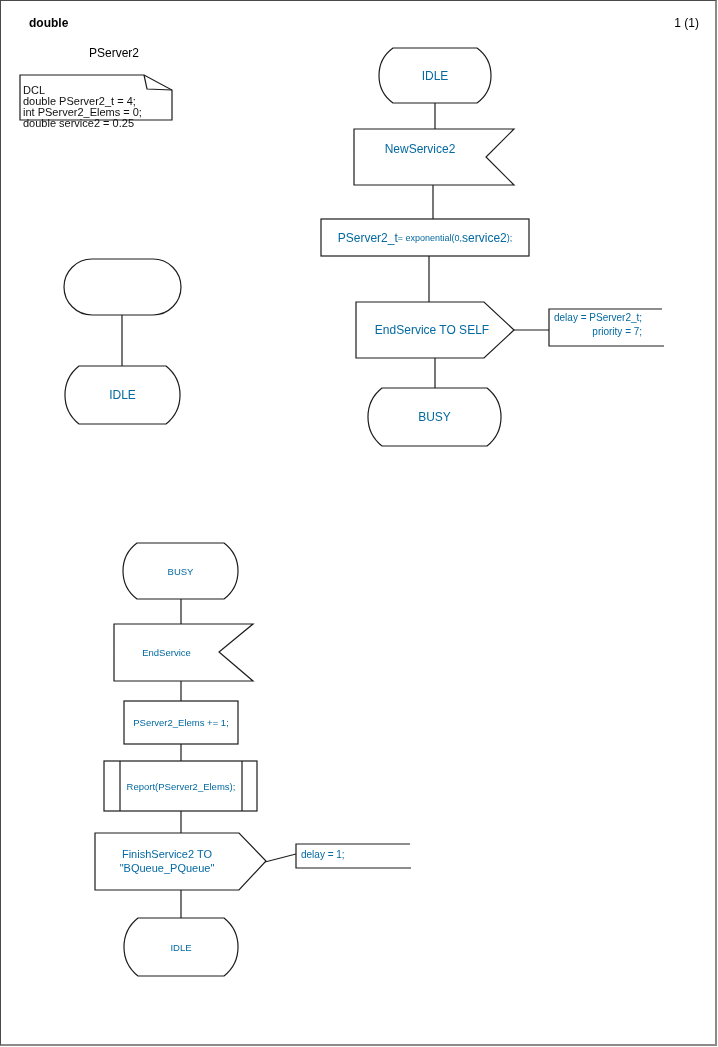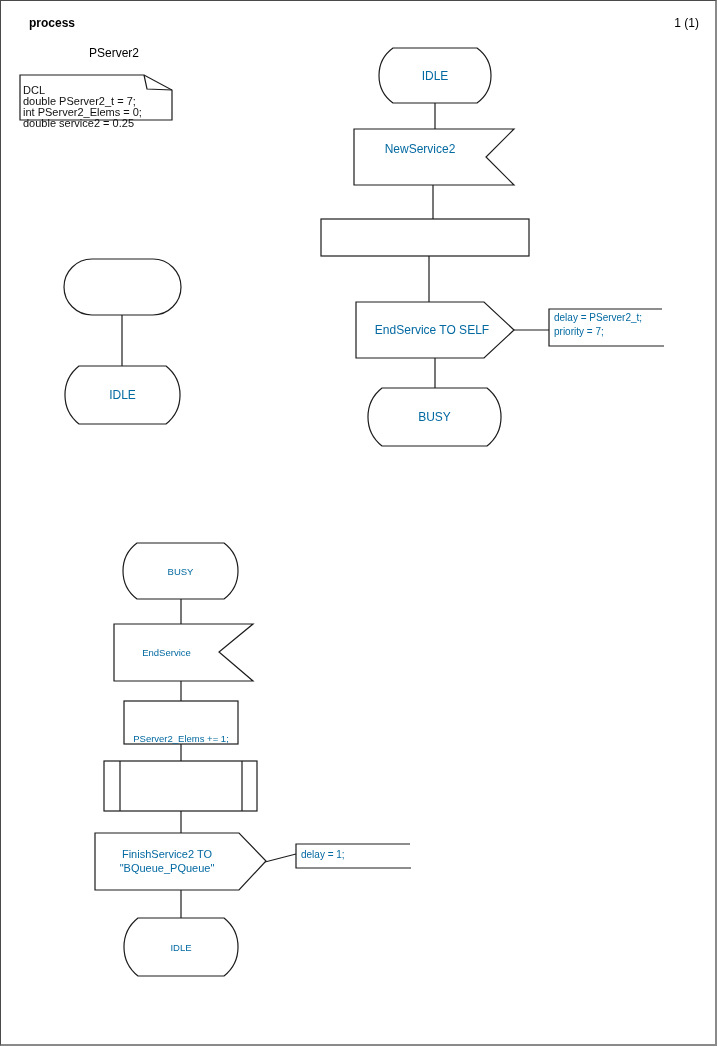--- a/index.html
+++ b/index.html
@@ -15,42 +15,42 @@
     overflow:hidden;
   }
   svg{position:absolute;left:0;top:0;}
   .lbl{
     position:absolute;
     display:flex;align-items:center;justify-content:center;
     text-align:center;
     font-family:"Liberation Sans", sans-serif;
     color:#0369a1;
   }
-  .lbl.left{justify-content:flex-start;text-align:left;align-items:flex-start;}
+  .lbl.left{justify-content:flex-start;text-align:right;align-items:flex-start;}
   .f12{font-size:12px;}
   .f10{font-size:10px;}
   .f9{font-size:9.5px;}
   .hdr{position:absolute;white-space:nowrap;}
   .bold{font-weight:bold;}
   .task-big{font-size:12px;}
   .task-small{font-size:9px;}
   .out2-l1{font-size:11px;line-height:13px;}
   .out2-l2{font-size:11px;line-height:14px;}
   .cmt{line-height:14px;white-space:nowrap;}
   .dcl{
     position:absolute;left:22px;top:75px;width:146px;
     font-size:11px;line-height:11px;white-space:nowrap;color:#111;margin-top:9px;
   }
 </style>
 </head>
 <body>
 
 <div id="page">
 
-  <span class="hdr bold f12" style="left:28px;top:15px;">process</span>
+  <span class="hdr bold f12" style="left:28px;top:15px;">double</span>
   <span class="hdr f12" style="left:88px;top:13px;margin-top:32px;">PServer2</span>
   <span class="hdr f12" style="right:16px;top:15px;">1 (1)</span>
 
   <svg width="714" height="1043" viewBox="0 0 714 1043">
     <g stroke="#1c1c1c" stroke-width="1.2" fill="none">
 
       <path d="M434 102 V128"></path>
       <path d="M432 184 V218"></path>
       <path d="M428 255 V301"></path>
       <path d="M434 357 V387"></path>
@@ -89,30 +89,36 @@
 
     <g stroke="#1c1c1c" stroke-width="1.2" fill="none">
 
       <path d="M661 308 L548 308 L548 345 L663 345"></path>
       <path d="M409 843 L295 843 L295 867 L410 867"></path>
     </g>
   </svg>
 
   <div class="dcl">
     <div>DCL</div>
-    <div>double PServer2_t = 7;</div>
+    <div>double PServer2_t = 4;</div>
     <div>int PServer2_Elems = 0;</div>
     <div>double service2 = 0.25</div>
   </div>
 
   <div class="lbl f12" style="left:378px;top:47px;width:112px;height:55px;">
     <span>IDLE</span>
   </div>
   <div class="lbl f12" style="left:353px;top:128px;width:132px;height:40px;">
     <span>NewService2</span>
+  </div>
+  <div class="lbl" style="left:320px;top:218px;width:208px;height:37px;white-space:nowrap;">
+    <span class="task-big">PServer2_t</span>
+      <span class="task-small"> = exponential(0,</span>
+      <span class="task-big">service2</span>
+      <span class="task-small">);</span>
   </div>
   <div class="lbl f12" style="left:355px;top:301px;width:128px;height:56px;padding-left:12px;">
     <span>EndService TO SELF</span>
   </div>
   <div class="lbl left cmt f10" style="left:553px;top:310px;width:106px;">
     <div>
       <div>delay = PServer2_t;</div>
       <div>priority = 7;</div>
     </div>
   </div>
@@ -123,22 +129,25 @@
   <div class="lbl f12" style="left:64px;top:365px;width:115px;height:58px;">
     <span>IDLE</span>
   </div>
 
   <div class="lbl f9" style="left:122px;top:542px;width:115px;height:56px;">
     <span>BUSY</span>
   </div>
   <div class="lbl f9" style="left:113px;top:623px;width:105px;height:57px;">
     <span>EndService</span>
   </div>
-  <div class="lbl f9" style="left:123px;top:700px;width:114px;height:43px;white-space:nowrap;align-items:flex-end;">
+  <div class="lbl f9" style="left:123px;top:700px;width:114px;height:43px;white-space:nowrap;">
     <span>PServer2_Elems += 1;</span>
+  </div>
+  <div class="lbl f9" style="left:119px;top:760px;width:122px;height:50px;white-space:nowrap;">
+    <span>Report(PServer2_Elems);</span>
   </div>
   <div class="lbl" style="left:94px;top:832px;width:144px;height:57px;">
     <div>
       <div class="out2-l1">FinishService2 TO</div>
       <div class="out2-l2">"BQueue_PQueue"</div>
     </div>
   </div>
   <div class="lbl left cmt f10" style="left:300px;top:847px;width:105px;">
     <span>delay = 1;</span>
   </div>

